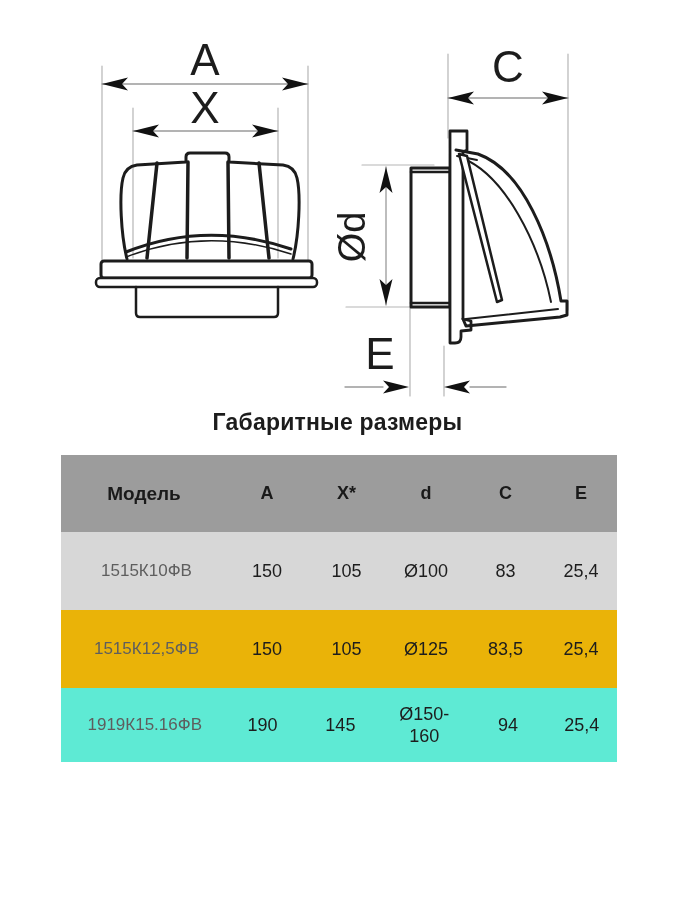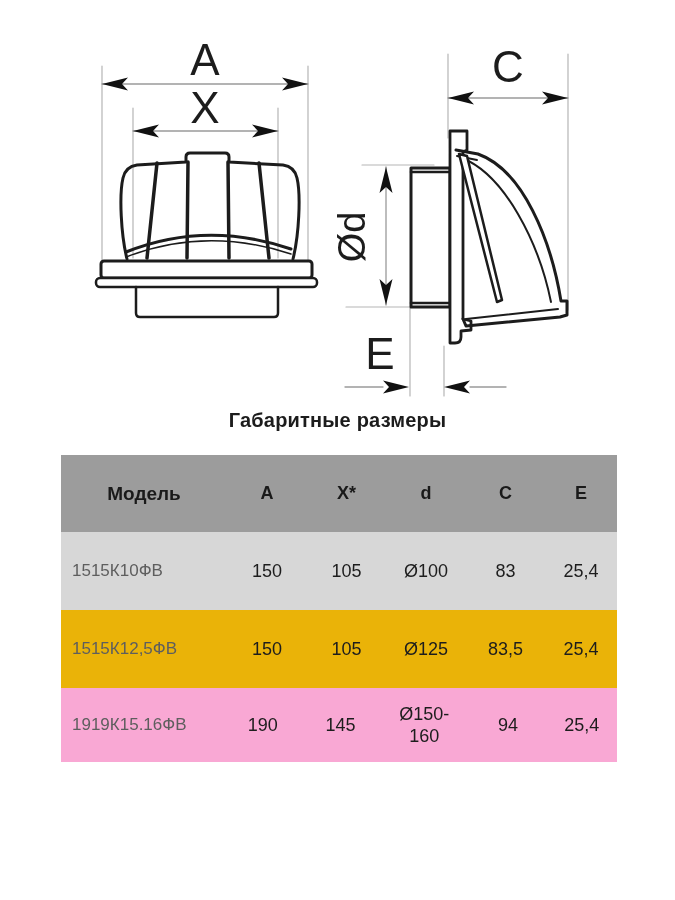--- a/index.html
+++ b/index.html
@@ -5,39 +5,39 @@
   html,body{margin:0;padding:0;background:#fff;}
   .page{
     position:relative;width:675px;height:900px;background:#ffffff;overflow:hidden;
     font-family:"Liberation Sans", sans-serif;
   }
   svg text{font-family:"Liberation Sans", sans-serif;fill:#1c1c1c;}
   .dim-letter{font-size:44px;font-weight:400;}
   .dim-letter-small{font-size:38px;font-weight:400;}
   .title{
     position:absolute;left:0;top:409px;width:675px;text-align:center;
-    font-size:20px;font-weight:bold;color:#1c1c1c;letter-spacing:.2px;
+    font-size:23px;font-weight:bold;color:#1c1c1c;letter-spacing:.2px;
   }
   .dim-table{position:absolute;left:61px;top:455px;width:556px;}
   .t-row{display:flex;align-items:center;}
   .t-header{height:77px;background:#9c9c9c;}
   .t-r1{height:78px;background:#d7d7d7;}
   .t-r2{height:78px;background:#eab308;}
-  .t-r3{height:74px;background:#f9a8d4;}
+  .t-r3{height:74px;background:#5eead4;}
   .c-model{width:166px;}
   .c-a{width:80px;}
   .c-x{width:79px;}
   .c-d{width:80px;}
   .c-c{width:79px;}
   .c-e{width:72px;}
   .cell{text-align:center;line-height:1.25;}
   .t-header .cell{font-weight:bold;font-size:19px;color:#1a1a1a;}
   .t-header .hc{font-size:18px;}
   .val{font-weight:normal;font-size:18px;color:#1d1d1d;}
-  .model{font-size:17px;font-weight:400;color:#5e5e5e;text-align:left;padding-left:11px;box-sizing:border-box;}
+  .model{font-size:17px;font-weight:400;color:#5e5e5e;text-align:center;padding-left:5px;box-sizing:border-box;}
   .footnote{
     position:absolute;left:72px;top:778px;font-size:16px;color:#4f4f4f;font-weight:400;
   }
 </style>
 </head>
 <body>
 
 <div class="page">
 
   <svg width="675" height="435" viewBox="0 0 675 435" style="position:absolute;left:0;top:0;" fill="none" stroke-linecap="round" stroke-linejoin="round">

